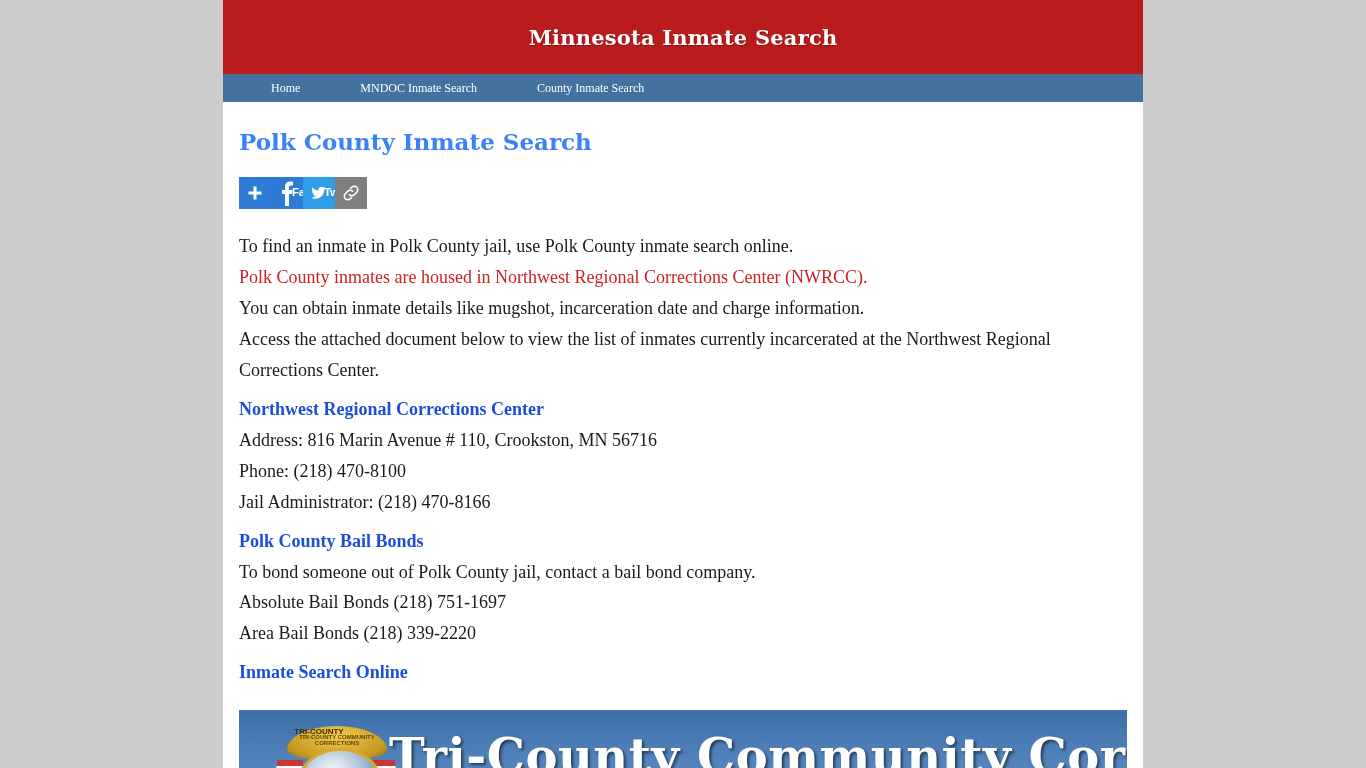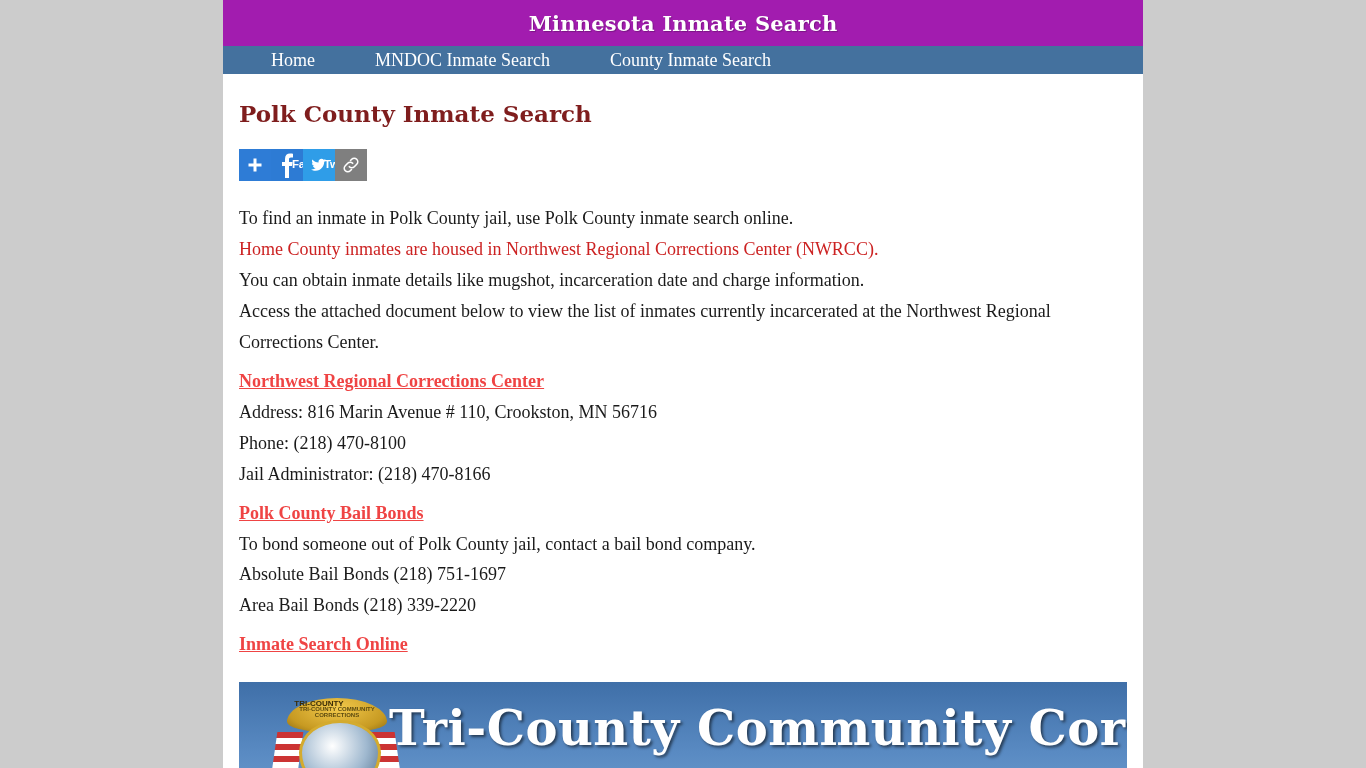--- a/index.html
+++ b/index.html
@@ -13,22 +13,22 @@
   }
   .page {
     position: absolute;
     left: 223px;
     top: 0;
     width: 920px;
     min-height: 768px;
     background: #ffffff;
   }
   .site-header {
-    height: 46px;
-    background: #a21caf;
+    height: 74px;
+    background: #b91c1c;
     display: flex;
     align-items: center;
     justify-content: center;
   }
   .site-title {
     color: #ffffff;
     font-family: "DejaVu Serif", serif;
     font-weight: bold;
     font-size: 21px;
     letter-spacing: 0.2px;
@@ -37,34 +37,34 @@
   .nav {
     height: 28px;
     background: #44719e;
     display: flex;
     align-items: center;
     padding-left: 18px;
   }
   .nav-item {
     color: #ffffff;
     font-family: "Liberation Serif", serif;
-    font-size: 18px;
+    font-size: 12px;
     padding: 0 30px;
     line-height: 28px;
     cursor: pointer;
     white-space: nowrap;
   }
   .content {
     padding: 26px 16px 0 16px;
   }
   h1.page-title {
     font-family: "DejaVu Serif", serif;
     font-size: 23px;
     font-weight: bold;
-    color: #7f1d1d;
+    color: #3b82f6;
     margin: 0 0 0 0;
     padding: 0 0 0 0;
   }
   .share-row {
     margin-top: 22px;
     display: flex;
     gap: 0;
     align-items: center;
   }
   .share-btn {
@@ -98,23 +98,22 @@
     font-family: "Liberation Serif", serif;
     font-size: 18px;
     color: #1a1a1a;
     line-height: 1.72;
   }
   .body-text p { margin: 0 0 0 0; }
   .red { color: #cc2222; }
   .spacer { height: 8px; }
   .bold-head {
     font-weight: bold;
-    color: #ef4444;
+    color: #1d4ed8;
     margin-top: 8px;
-    text-decoration: underline;
   }
   .img-banner {
     margin-top: 22px;
     width: 888px;
     height: 162px;
     background: linear-gradient(180deg, #3f6fa8 0%, #5a8bc3 45%, #7ea9d4 100%);
     position: relative;
     overflow: hidden;
   }
   .banner-text {
@@ -240,21 +239,21 @@
       <div class="share-btn sb-link">
         <svg width="18" height="18" viewBox="0 0 18 18">
           <path d="M7.3 10.7a3.5 3.5 0 0 0 5 0l2.4-2.4a3.5 3.5 0 0 0-5-5l-1.2 1.2" stroke="#ffffff" stroke-width="1.6" fill="none" stroke-linecap="round"></path>
           <path d="M10.7 7.3a3.5 3.5 0 0 0-5 0L3.3 9.7a3.5 3.5 0 0 0 5 5l1.2-1.2" stroke="#ffffff" stroke-width="1.6" fill="none" stroke-linecap="round"></path>
         </svg>
       </div>
     </div>
 
     <div class="body-text">
       <p>To find an inmate in Polk County jail, use Polk County inmate search online.</p>
-      <p class="red">Home County inmates are housed in Northwest Regional Corrections Center (NWRCC).</p>
+      <p class="red">Polk County inmates are housed in Northwest Regional Corrections Center (NWRCC).</p>
       <p>You can obtain inmate details like mugshot, incarceration date and charge information.</p>
       <p>Access the attached document below to view the list of inmates currently incarcerated at the Northwest Regional Corrections Center.</p>
 
       <div class="spacer"></div>
       <p class="bold-head">Northwest Regional Corrections Center</p>
       <p>Address: 816 Marin Avenue # 110, Crookston, MN 56716</p>
       <p>Phone: (218) 470-8100</p>
       <p>Jail Administrator: (218) 470-8166</p>
 
       <div class="spacer"></div>

